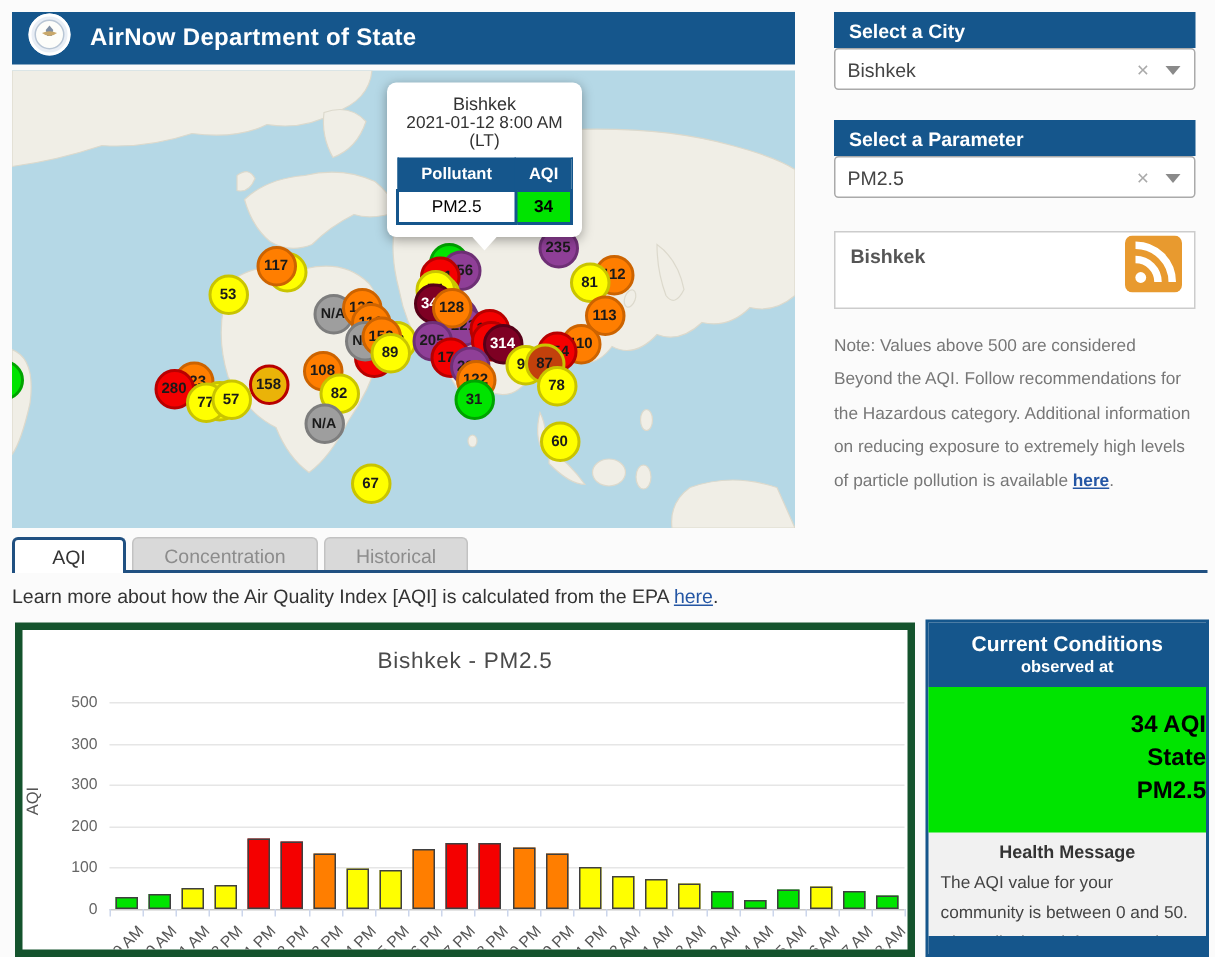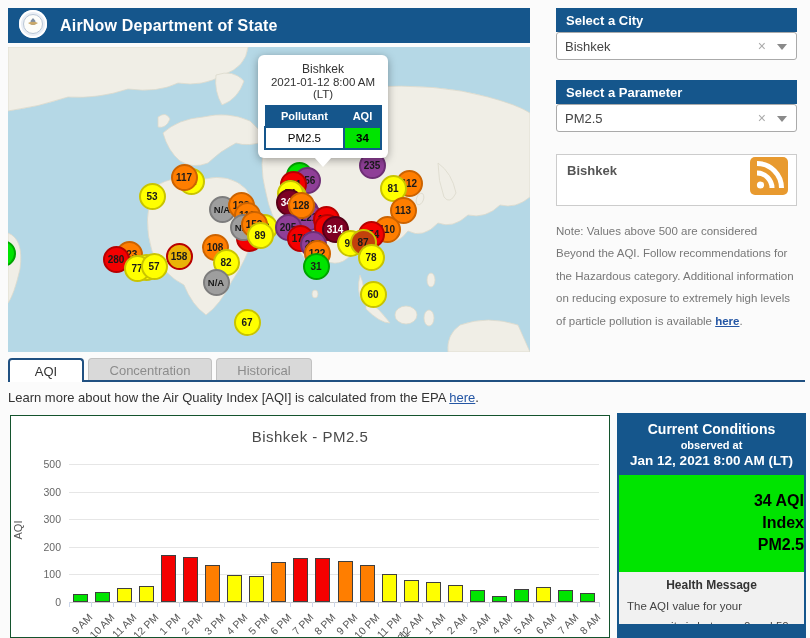--- a/index.html
+++ b/index.html
@@ -85,21 +85,21 @@
   }
   .tab.active { background: #fff; border: 2px solid #205081; border-bottom: none;
     color: #333; z-index: 2; }
   .tab.inactive { background: #d9d9d9; border: 1px solid #c2c2c2; border-bottom: none; color: #8c8c8c; }
   .tabs-underline { left: 8px; top: 380px; width: 797px; height: 2px; background: #205081; z-index: 1; }
   .learn-more { left: 8px; top: 390px; font-size: 13px; color: #333; }
 
   
   .chart {
     left: 10px; top: 415px; width: 600px; height: 223px;
-    background: #fff; border: 1px solid #14532d; overflow: hidden;
+    background: #fff; border: 5px solid #14532d; overflow: hidden;
   }
   .chart .c-title {
     position: absolute; left: 0; width: 100%; top: 12px; text-align: center;
     font-size: 15px; color: #4a4a4a; letter-spacing: .5px;
   }
   .chart .ylab {
     position: absolute; left: -2px; top: 108px; font-size: 11px; color: #555;
     transform: rotate(-90deg);
   }
   .gridline { position: absolute; height: 1px; background: #e6e6e6; }
@@ -375,25 +375,24 @@
       <div class="bar" style="left: 569.458px; top: 176.616px; width: 15px; height: 9.384px; background: rgb(0, 228, 0);"></div>
       <div class="xlabel" style="left: 524.958px; top: 195px;">8 AM</div>
       <div class="xtickmark" style="left: 588px; top: 186px;"></div>
     </div>
 </div>
 
 <div class="abs cc">
   <div class="cc-header">
     <div class="l1">Current Conditions</div>
     <div class="l2">observed at</div>
-    <div class="l3">Jan 12, 2021 8:00 AM (LT)</div>
   </div>
   <div class="cc-aqi">
     <div>34 AQI</div>
-    <div>Index</div>
+    <div>State</div>
     <div>PM2.5</div>
   </div>
   <div class="cc-health">
     <div class="h-title">Health Message</div>
     <div class="h-text">The AQI value for your community is between 0 and 50. Air quality is satisfactory and poses little or no health risk.</div>
   </div>
   <div class="cc-footer"></div>
 </div>
 
 </body></html>

